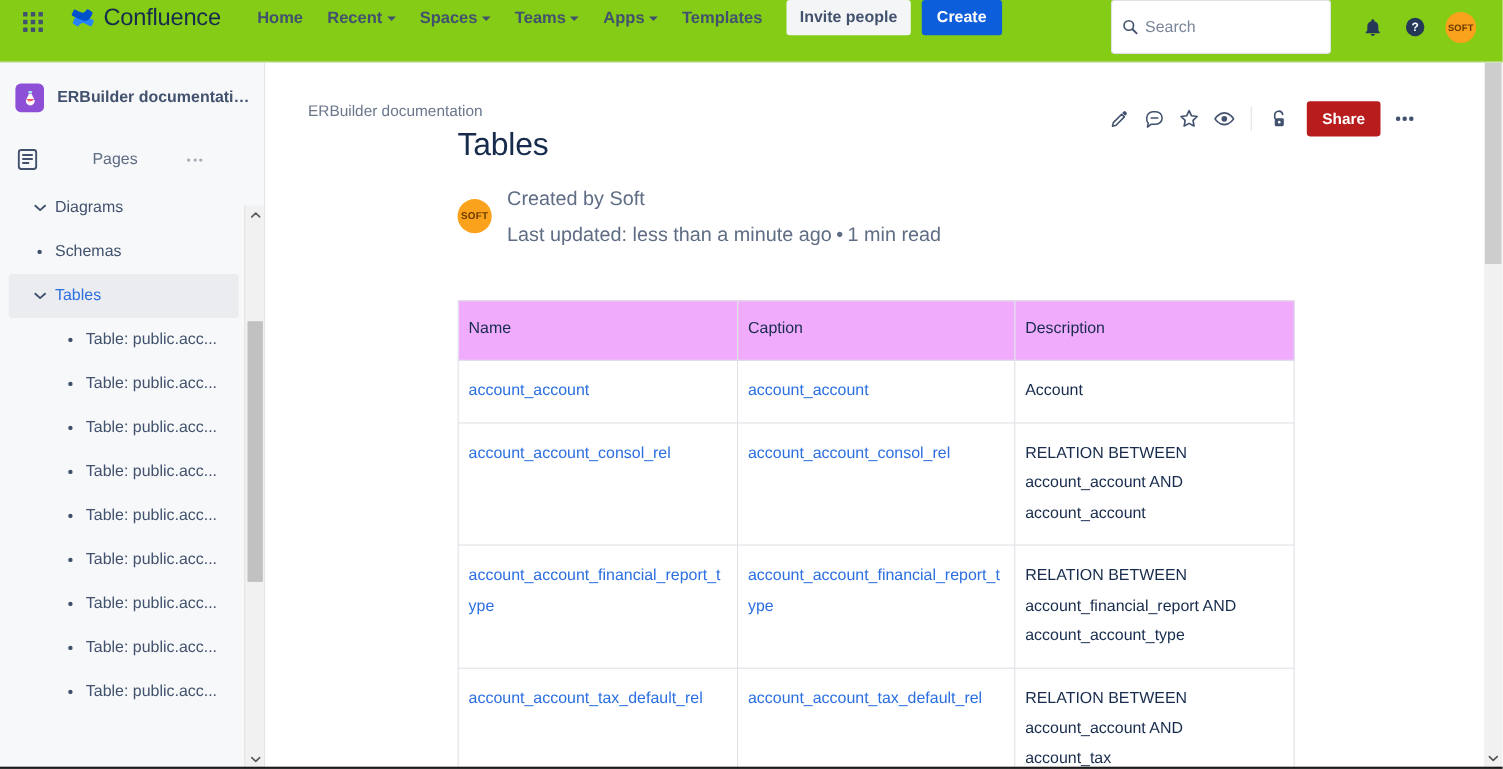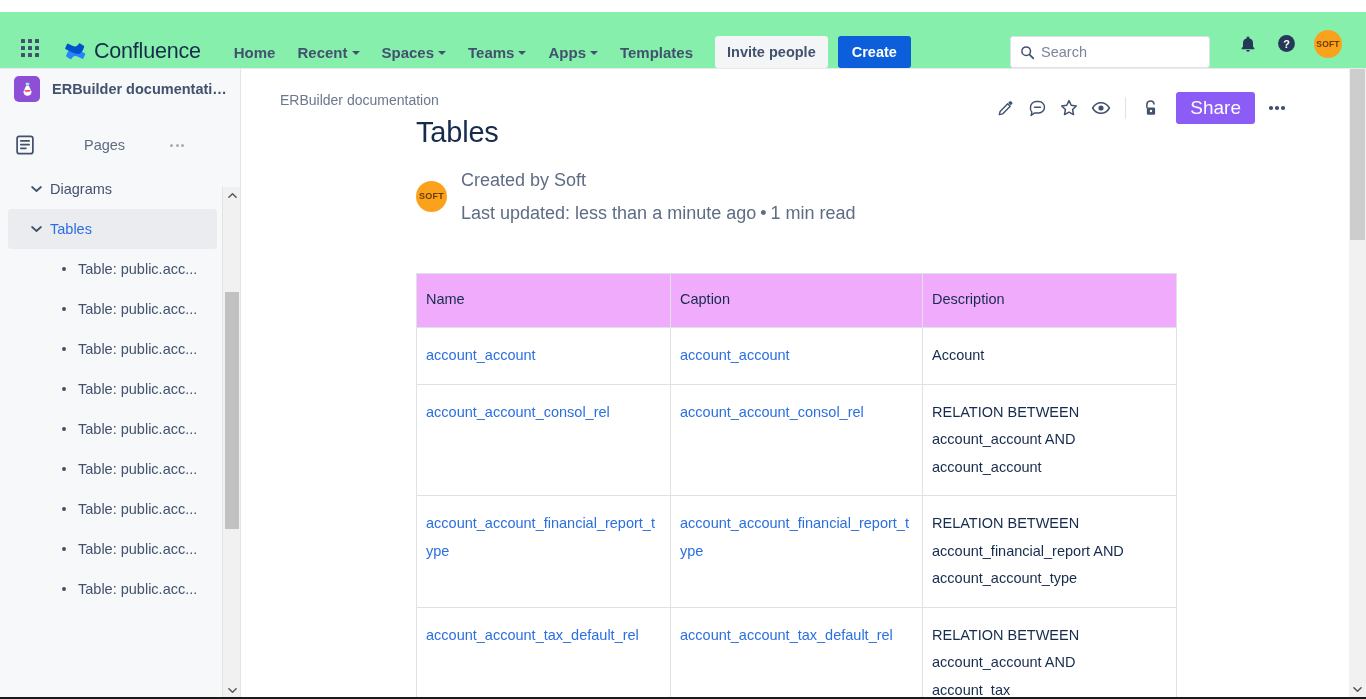--- a/index.html
+++ b/index.html
@@ -8,25 +8,25 @@
     margin: 0; padding: 0;
     width: 1366px; height: 699px;
     overflow: hidden;
     background: #ffffff;
     font-family: "Liberation Sans", sans-serif;
     -webkit-font-smoothing: antialiased;
   }
 
   
   #topnav {
-    position: absolute; top: 12px; left: 0;
+    position: absolute; top: 0; left: 0;
     width: 1366px; height: 57px;
-    background: #86efac;
+    background: #84cc16;
     border-bottom: 1px solid #e8eaee;
-    display: flex; align-items: flex-end;
+    display: flex; align-items: flex-start;
     z-index: 40;
   }
   #appswitcher {
     width: 40px; height: 40px; margin-left: 10px;
     display: flex; align-items: center; justify-content: center;
     border-radius: 3px; cursor: pointer;
   }
   .grid9 { display: grid; grid-template-columns: repeat(3, 4px); grid-template-rows: repeat(3, 4px); gap: 3px; }
   .grid9 i { display: block; width: 4px; height: 4px; background: #42526E; border-radius: 0.5px; }
 
@@ -55,23 +55,23 @@
   }
   #create-btn {
     height: 32px; padding: 0 14px; margin-left: 10px;
     background: #0C5EDB; border: none; border-radius: 3px;
     font-family: inherit; font-size: 14.5px; font-weight: bold; color: #ffffff;
     cursor: pointer; white-space: nowrap;
   }
 
   .nav-right { margin-left: auto; display: flex; align-items: center; gap: 0px; padding-right: 24px; }
   #search-box {
-    position: relative; width: 200px; height: 32px;
+    position: relative; width: 200px; height: 49px;
     border: 1.4px solid #DFE1E6; border-radius: 3px; background: #fff;
-    display: flex; align-items: center; margin-right: 16px; margin-top: 17px;
+    display: flex; align-items: center; margin-right: 16px;
   }
   #search-box svg { margin: 0 6px 0 9px; flex: 0 0 auto; }
   #search-input {
     border: none; outline: none; background: transparent;
     font-family: inherit; font-size: 14.5px; color: #172B4D;
     width: 100%; height: 100%; padding: 0;
   }
   #search-input::placeholder { color: #7A869A; }
 
   .iconbtn {
@@ -163,22 +163,22 @@
   }
   #breadcrumb { font-size: 14px; color: #6B778C; cursor: pointer; white-space: nowrap; }
   #page-actions { margin-left: auto; display: flex; align-items: center; }
   .act {
     width: 32px; height: 32px; border-radius: 3px;
     display: flex; align-items: center; justify-content: center; cursor: pointer;
   }
   .vdiv { width: 1px; height: 22px; background: #DFE1E6; margin: 0 8px; }
   #share-btn {
     height: 32px; padding: 0 14px; margin-left: 10px;
-    background: #8b5cf6; border: none; border-radius: 3px;
-    font-family: inherit; font-size: 19px; font-weight: normal; color: #fff; cursor: pointer;
+    background: #b91c1c; border: none; border-radius: 3px;
+    font-family: inherit; font-size: 14px; font-weight: bold; color: #fff; cursor: pointer;
   }
   #more-btn { width: 32px; height: 32px; margin-left: 6px; border-radius: 3px; display: flex; align-items: center; justify-content: center; cursor: pointer; }
   #more-btn .dots3 i { width: 3.5px; height: 3.5px; background: #42526E; }
 
   #page-body { padding: 0 40px 0 174px; }
   h1#page-title {
     margin: 0; font-size: 29px; font-weight: normal; color: #172B4D;
     letter-spacing: -0.2px; line-height: 1.1;
   }
   #byline { display: flex; align-items: center; gap: 14px; margin-top: 22px; }
@@ -343,20 +343,26 @@
   </div>
 
   <div id="tree">
       <div class="node lvl1">
         <span class="twisty">
           <svg width="11" height="8" viewBox="0 0 12 8">
             <path d="M1.2 1.8L6 6.2l4.8-4.4" fill="none" stroke="#42526E" stroke-width="1.9" stroke-linecap="round" stroke-linejoin="round"></path>
           </svg>
         </span>
         <span class="node-label">Diagrams</span>
+      </div>
+      <div class="node lvl1">
+        <span class="bullet">
+          <i></i>
+        </span>
+        <span class="node-label">Schemas</span>
       </div>
       <div class="node lvl1 active">
         <span class="twisty">
           <svg width="11" height="8" viewBox="0 0 12 8">
             <path d="M1.2 1.8L6 6.2l4.8-4.4" fill="none" stroke="#42526E" stroke-width="1.9" stroke-linecap="round" stroke-linejoin="round"></path>
           </svg>
         </span>
         <span class="node-label">Tables</span>
       </div>
       <div class="node lvl2">

